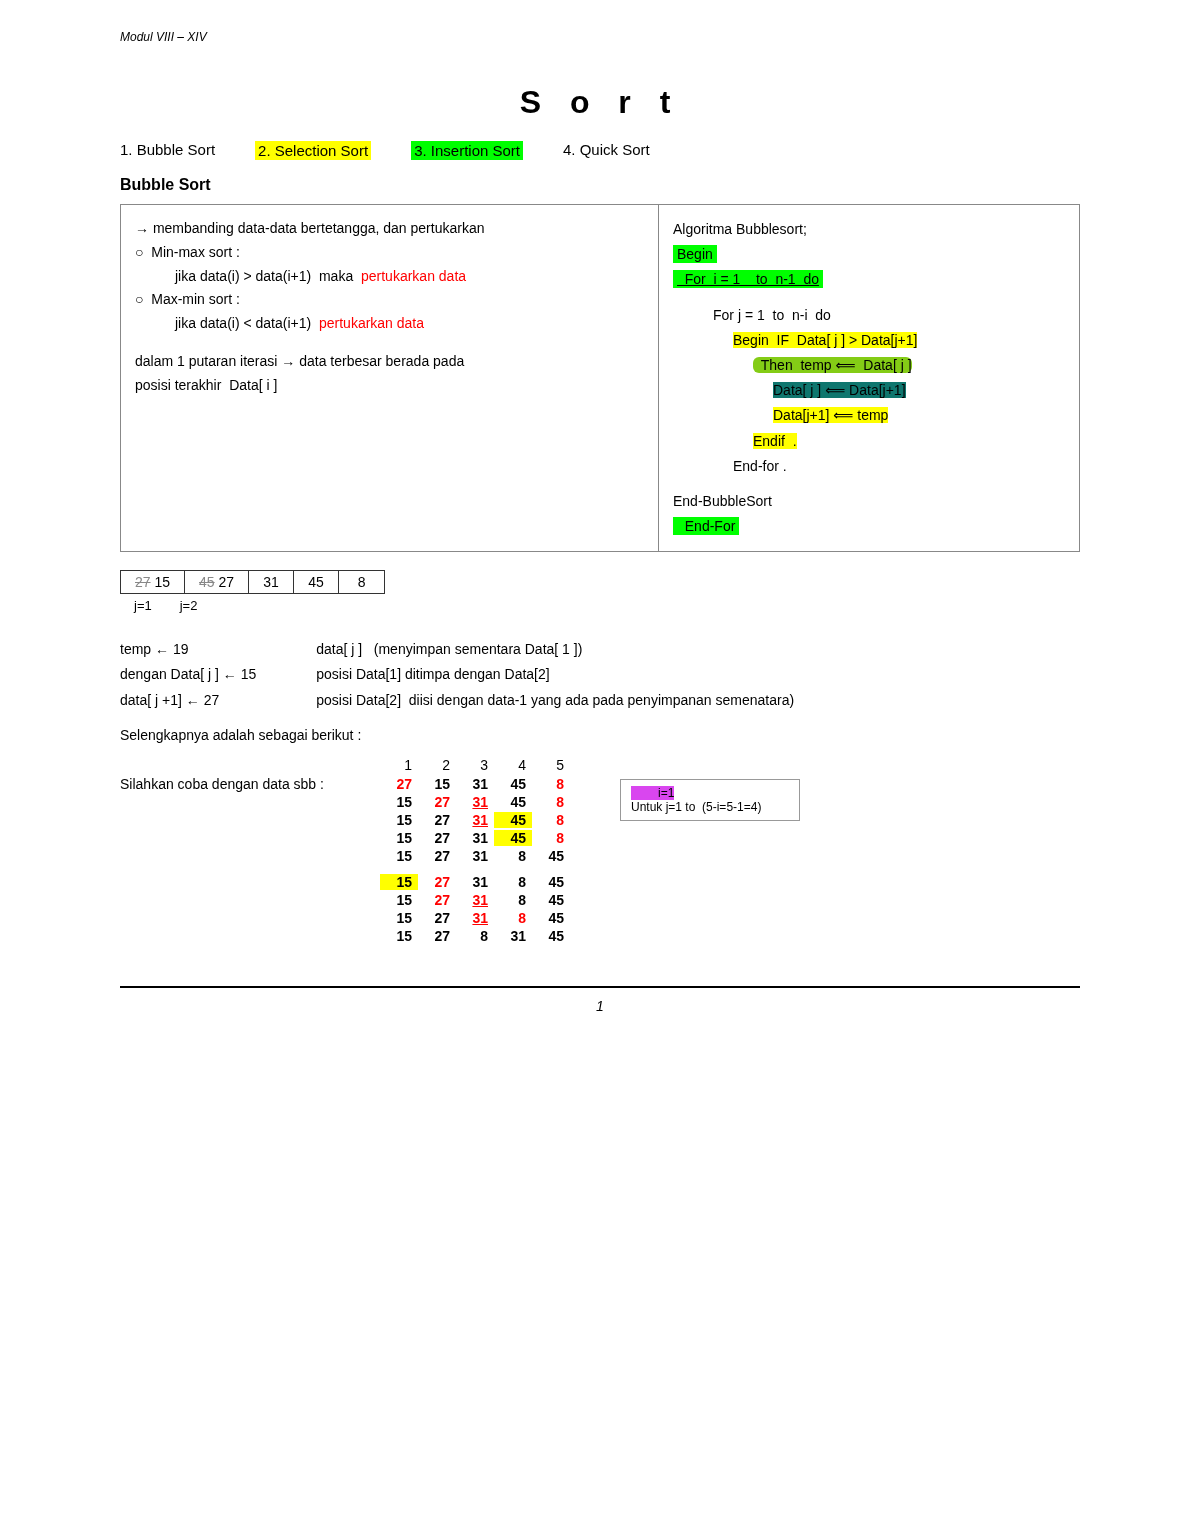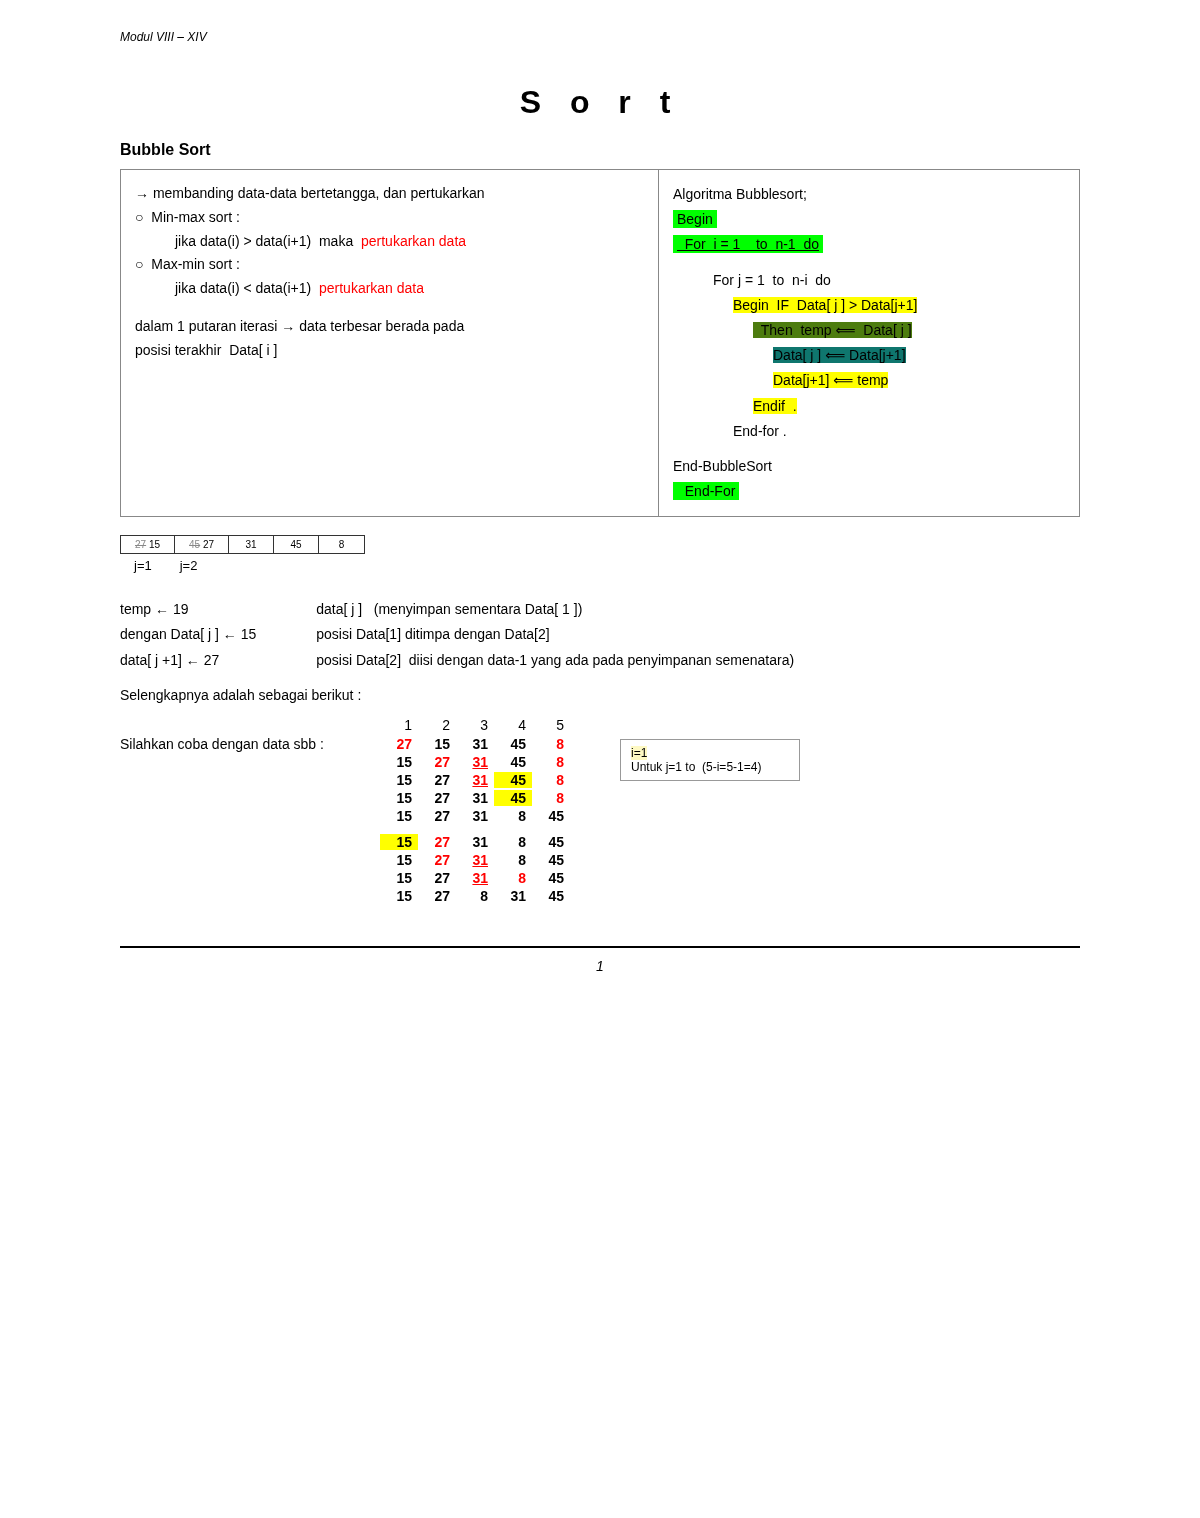--- a/index.html
+++ b/index.html
@@ -66,21 +66,21 @@
     
     .data-table {
       display: flex;
       border: 1px solid #333;
       width: fit-content;
       margin-bottom: 4px;
     }
     .data-cell {
       border-right: 1px solid #333;
       padding: 3px 14px;
-      font-size: 10px;
+      font-size: 14px;
       min-width: 45px;
       text-align: center;
     }
     .data-cell:last-child { border-right: none; }
     .j-row {
       display: flex;
       width: fit-content;
       font-size: 14px;
       margin-bottom: 16px;
     }
@@ -121,20 +121,26 @@
   </style>
 </head>
 <body>
 
 <div class="page">
 
   <div class="module-label">Modul VIII – XIV</div>
 
   <div class="main-title">S o r t</div>
 
+  <div class="nav-row">
+    <span>1.  Bubble Sort</span>
+    <span style="background:#ffff00; padding:1px 3px;">2.  Selection Sort</span>
+    <span style="background:#00ff00; padding:1px 3px;">3.  Insertion Sort</span>
+    <span>4. Quick Sort</span>
+  </div>
 
   <div class="section-title">Bubble Sort</div>
 
   <div class="bubble-box">
 
     <div class="bubble-left">
       <div>→ membanding data-data bertetangga, dan pertukarkan</div>
       <div>○&nbsp; Min-max sort :</div>
       <div style="margin-left:40px;">
         jika data(i) &gt; data(i+1)&nbsp; maka &nbsp;<span style="color:red;">pertukarkan data</span>
@@ -148,21 +154,21 @@
       <div>posisi terakhir&nbsp; Data[ i ]</div>
     </div>
 
     <div class="bubble-right">
       <div>Algoritma Bubblesort;</div>
       <div><span style="background:#00ff00; padding:1px 4px;">Begin</span></div>
       <div><span style="background:#00ff00; padding:1px 4px;text-decoration:underline;">&nbsp;&nbsp;For&nbsp; i = 1 &nbsp;&nbsp; to &nbsp;n-1 &nbsp;do</span></div>
       <div style="height:10px;"></div>
       <div style="margin-left:40px;">For j = 1 &nbsp;to &nbsp;n-i &nbsp;do</div>
       <div style="margin-left:60px;"><span style="background:#ffff00;">Begin &nbsp;IF &nbsp;Data[ j ] &gt; Data[j+1]</span></div>
-      <div style="margin-left:80px;"><span style="background:#4d7c0f;">&nbsp;&nbsp;Then &nbsp;temp ⟸ &nbsp;Data[ j ]</span></div>
+      <div style="margin-left:80px;"><span style="background:#84cc16;border-radius:6px;">&nbsp;&nbsp;Then &nbsp;temp ⟸ &nbsp;Data[ j ]</span></div>
       <div style="margin-left:100px;"><span style="background:#0f766e;">Data[ j ] ⟸ Data[j+1]</span></div>
       <div style="margin-left:100px;"><span style="background:#ffff00;">Data[j+1] ⟸ temp</span></div>
       <div style="margin-left:80px;"><span style="background:#ffff00;">Endif &nbsp;.</span></div>
       <div style="margin-left:60px;">End-for&nbsp;.</div>
       <div style="height:10px;"></div>
       <div>End-BubbleSort</div>
       <div><span style="background:#00ff00; padding:1px 4px;">&nbsp;&nbsp;End-For</span></div>
     </div>
   </div>
 
@@ -293,21 +299,21 @@
         <div style="width:38px; text-align:right; padding-right:6px; font-weight:bold; font-size:14px;">8</div>
         <div style="width:38px; text-align:right; padding-right:6px; font-weight:bold; font-size:14px;">31</div>
         <div style="width:38px; text-align:right; padding-right:6px; font-weight:bold; font-size:14px;">45</div>
       </div>
     </div>
 
     <div style="display:flex; flex-direction:column; margin-left:30px; gap:100px; margin-top:22px;">
 
       <div class="info-box">
         <div style="font-size:12px;">
-          <span style="background:#fef9c3; font-size:12px;">i=1</span>
+          <span style="background:#d946ef; font-size:12px;padding-left:27px;">i=1</span>
         </div>
         <div style="font-size:12px;">Untuk j=1 to &nbsp;(5-i=5-1=4)</div>
       </div>
 
     </div>
   </div>
 
   <div class="divider-bottom"></div>
   <div class="page-num">1</div>
 </div>

